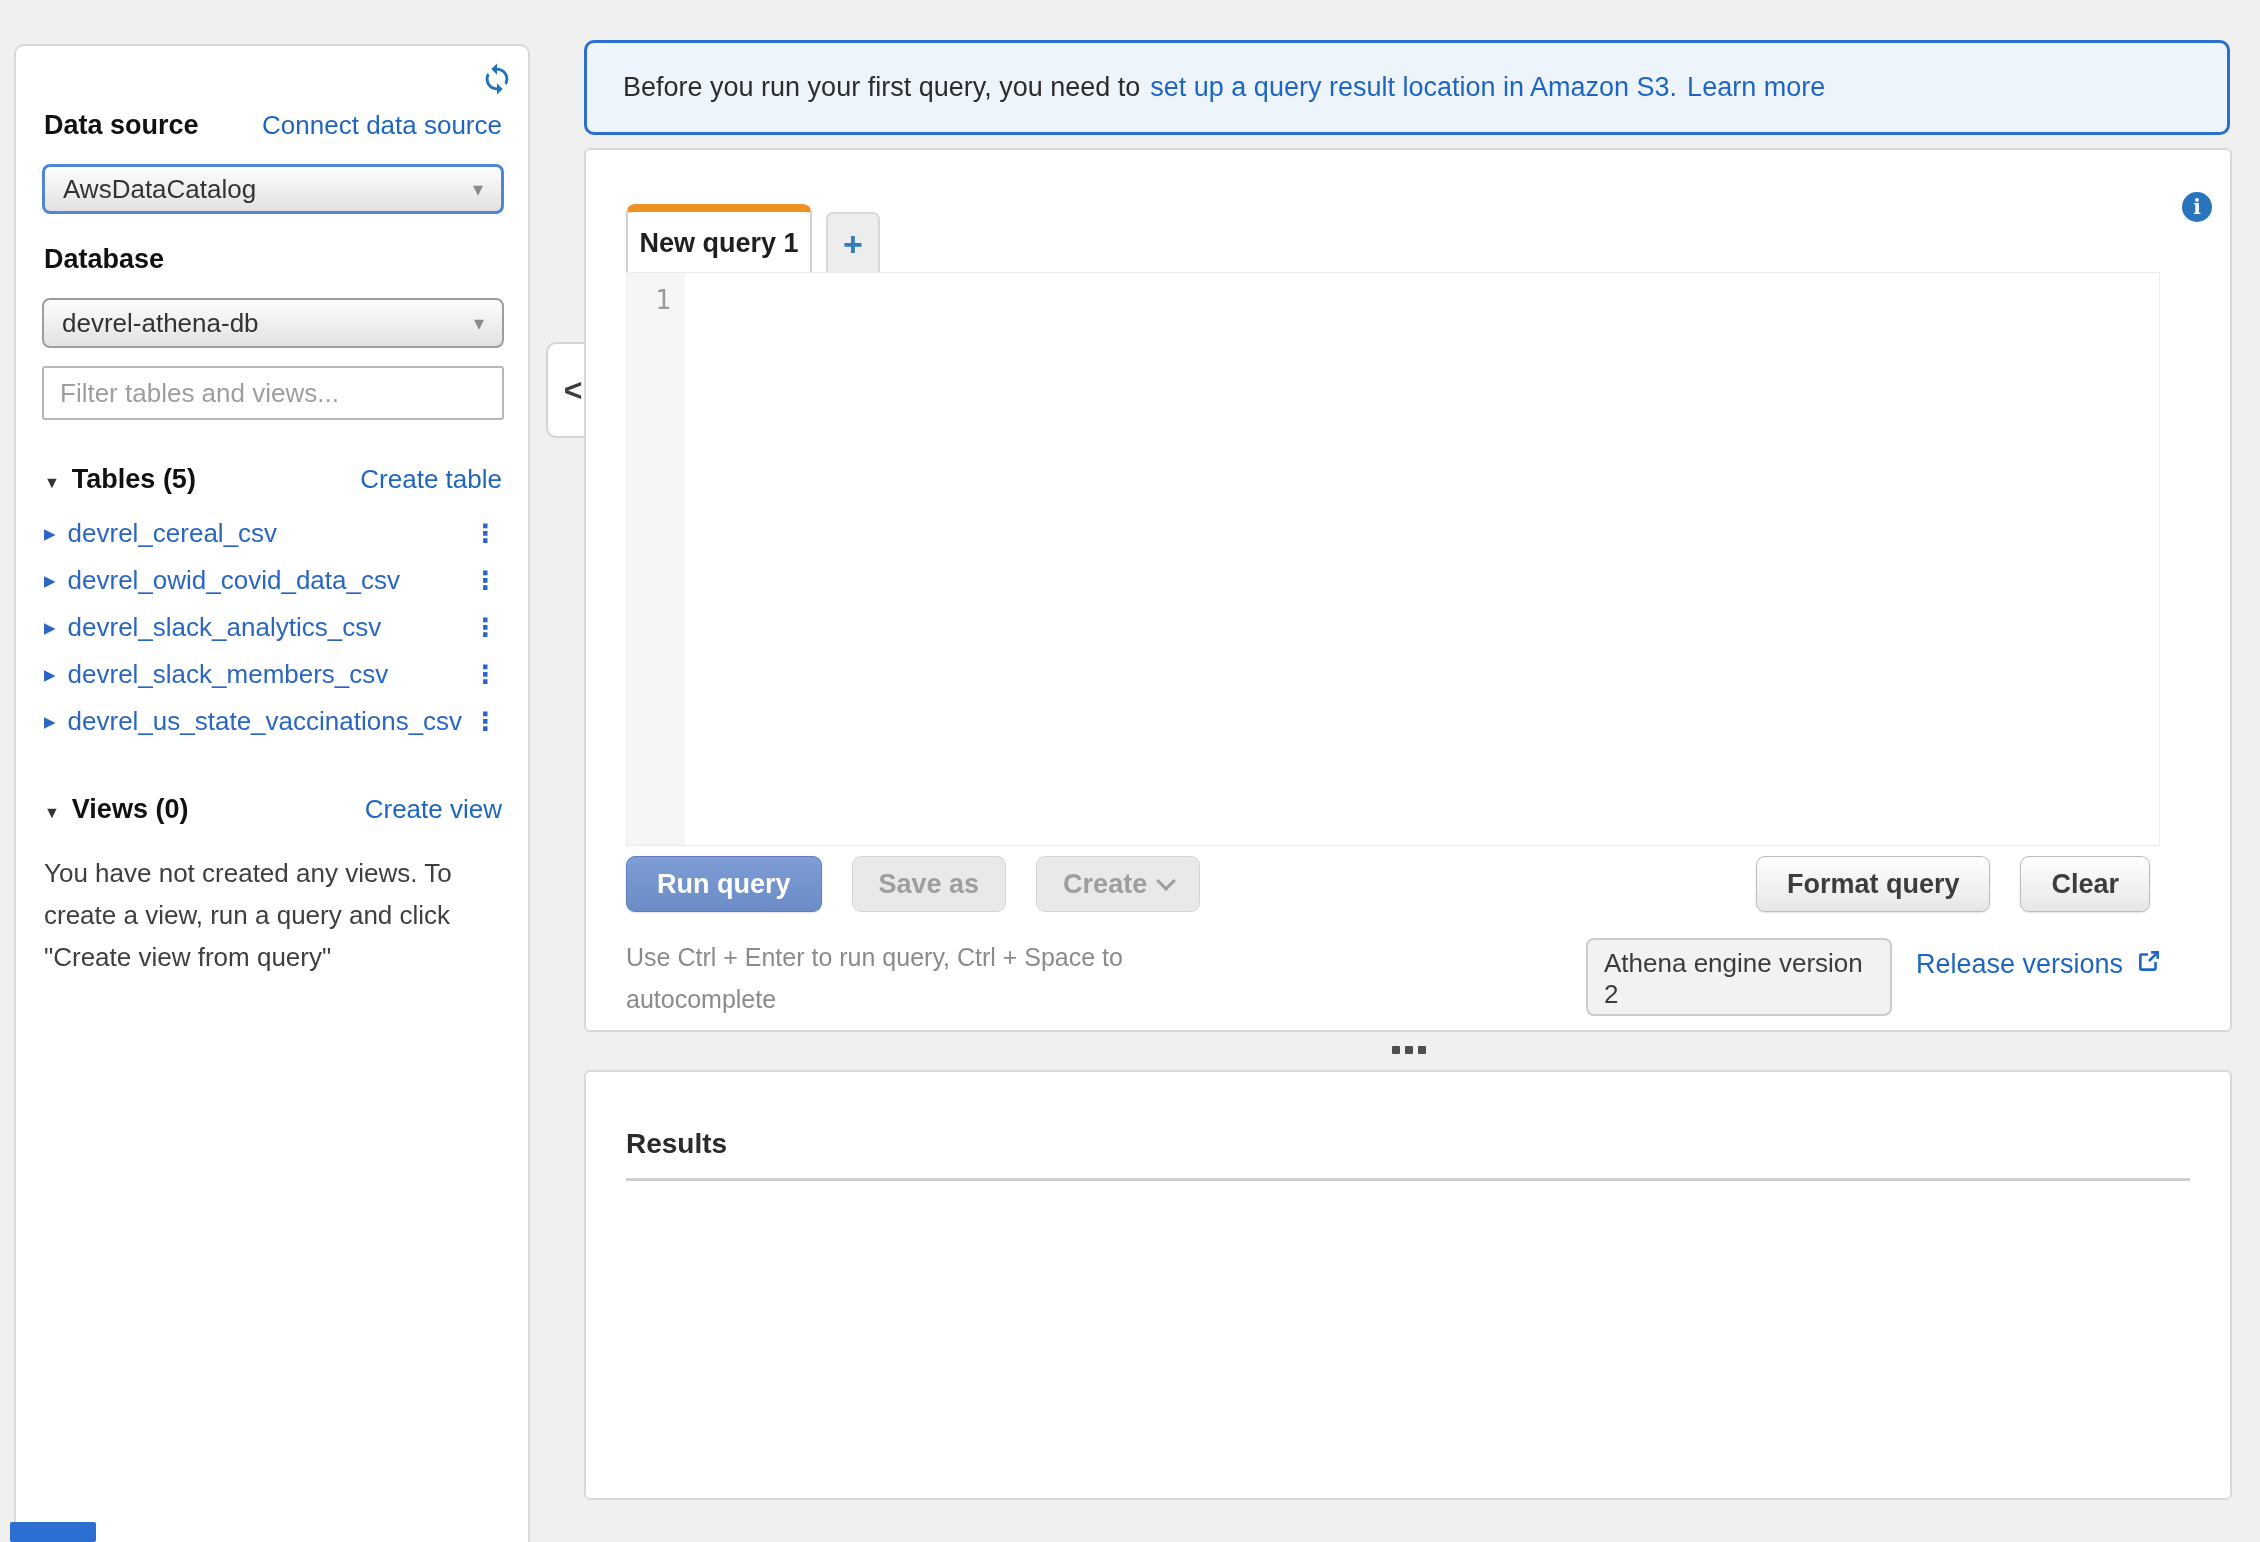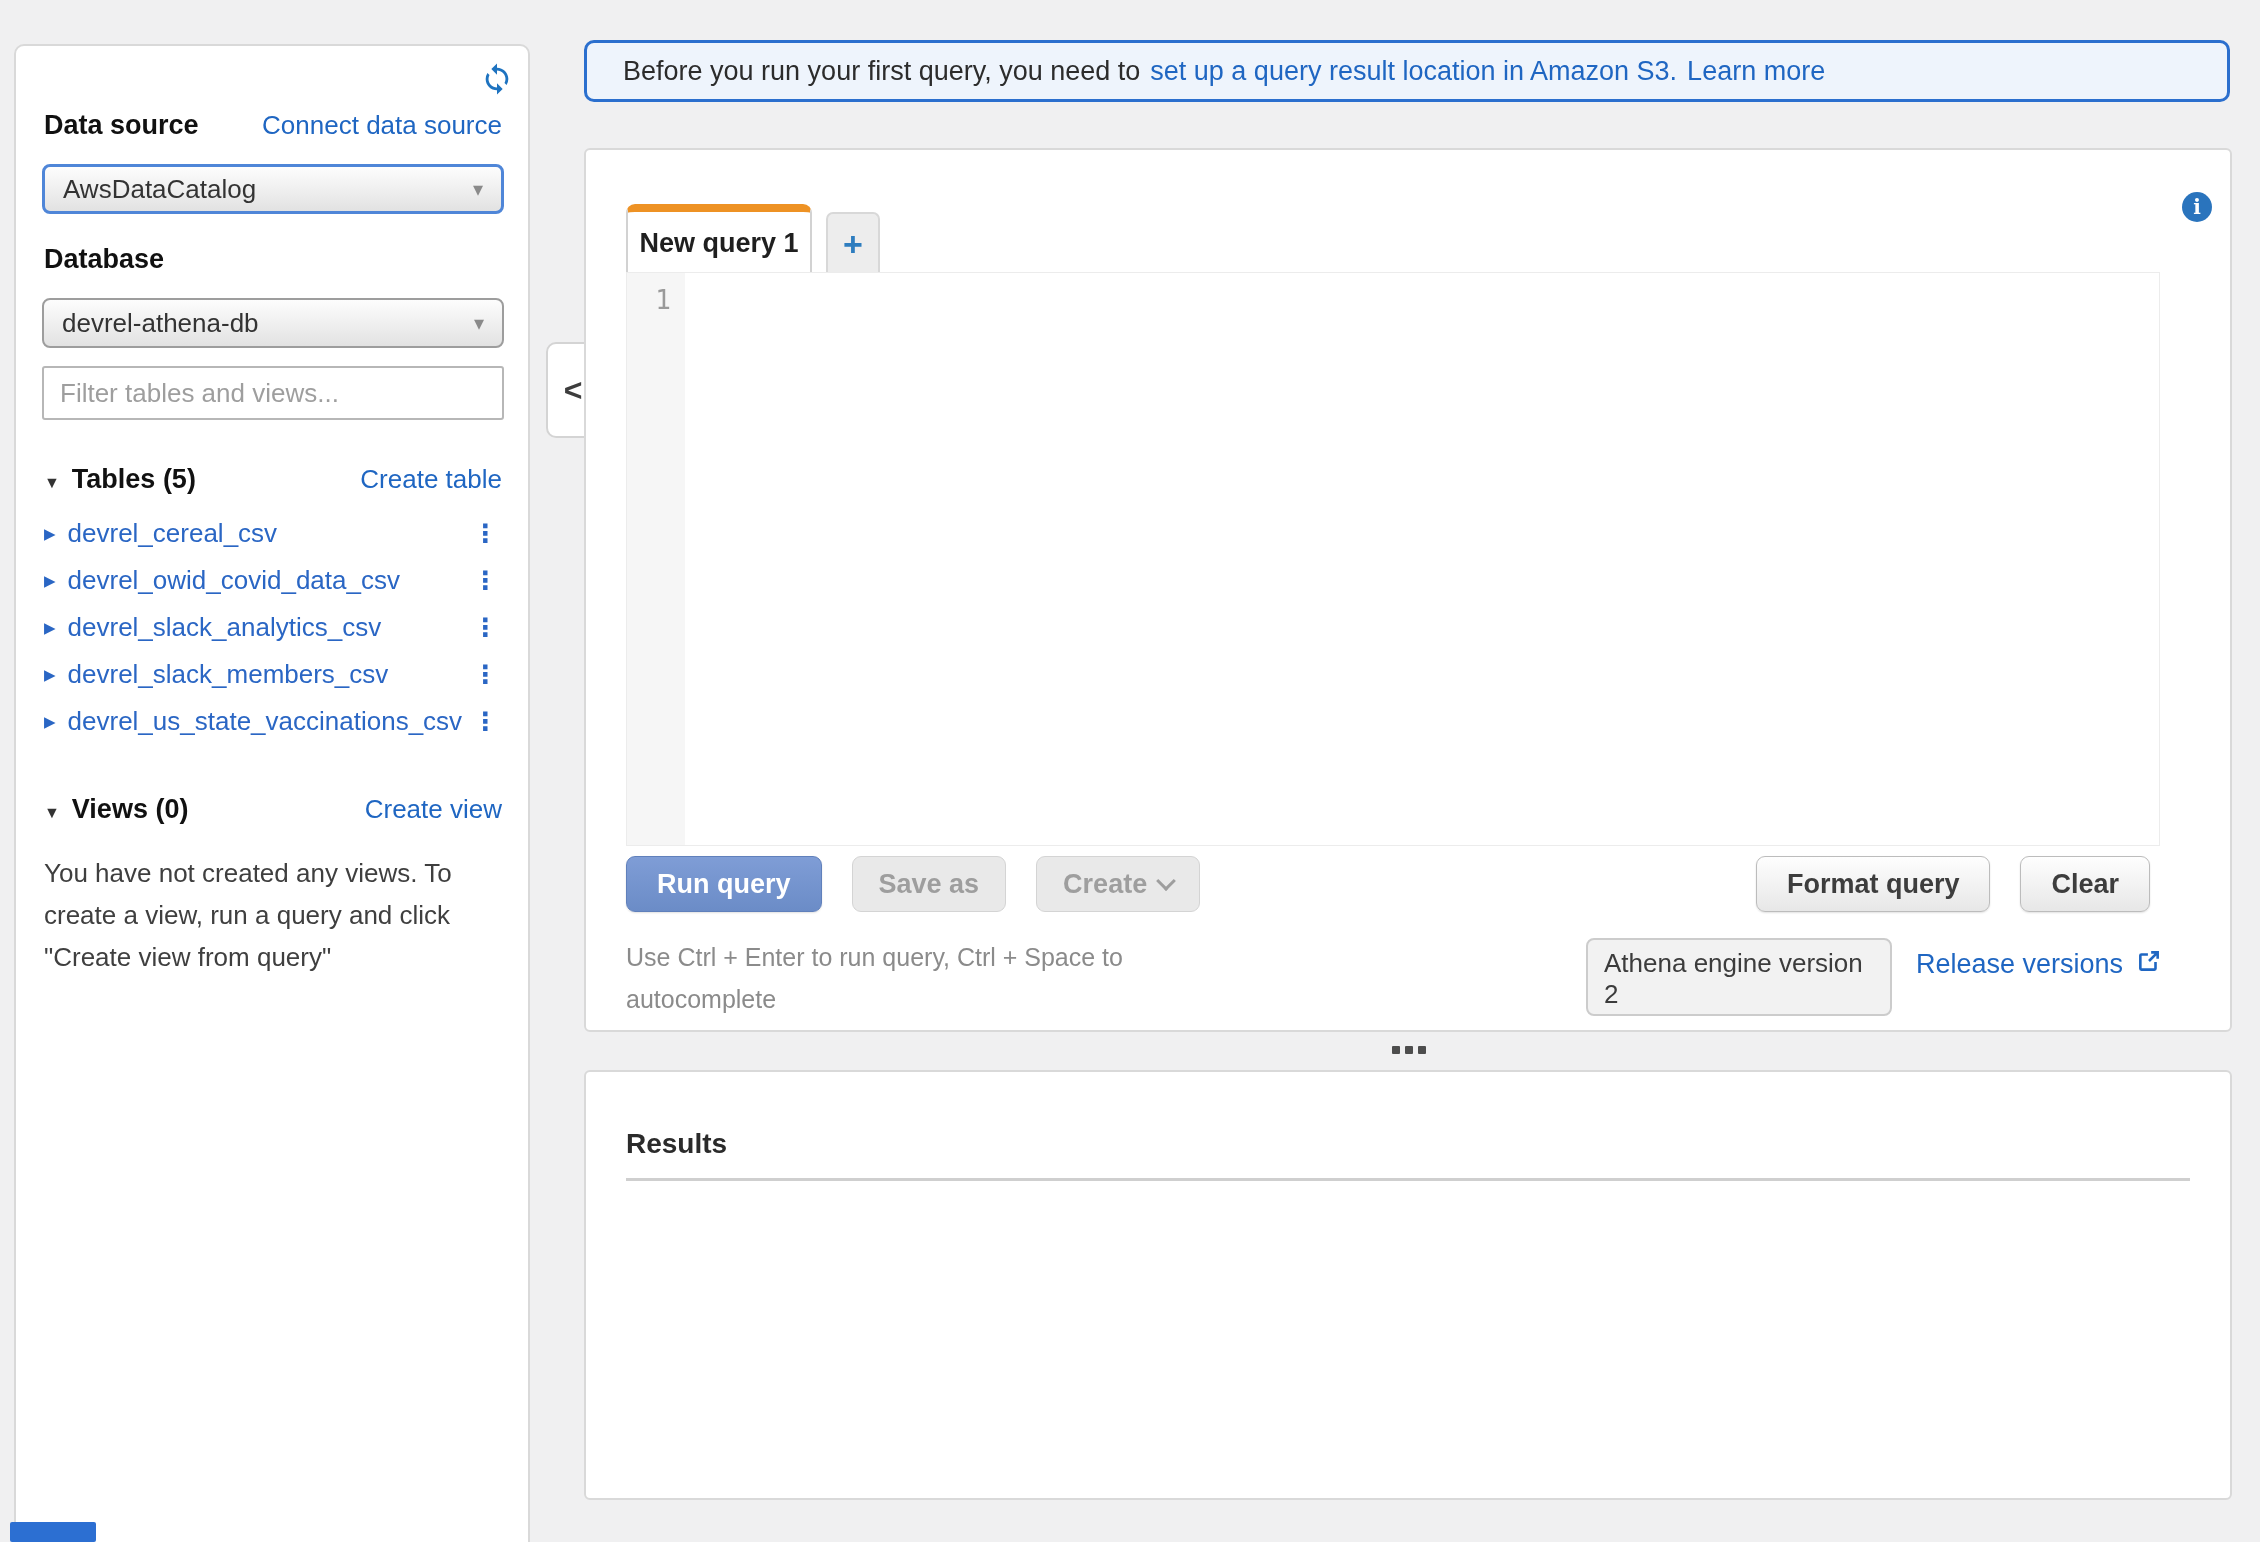--- a/index.html
+++ b/index.html
@@ -53,21 +53,21 @@
   }
   
   .collapse-tab{
     position:absolute;left:546px;top:342px;width:54px;height:96px;
     background:#fff;border:2px solid #d4d4d4;border-radius:10px;box-sizing:border-box;
     display:flex;align-items:center;justify-content:center;cursor:pointer;
     font-size:32px;color:#3d3d3d;font-weight:bold;
   }
   
   .banner{
-    position:absolute;left:584px;top:40px;width:1646px;height:62px;box-sizing:border-box;
+    position:absolute;left:584px;top:40px;width:1646px;height:95px;box-sizing:border-box;
     background:#eef4fc;border:3px solid #2b6fce;border-radius:10px;
     display:flex;align-items:center;padding:0 36px;font-size:27px;color:#2c2c2c;
   }
   .banner .link{font-size:27px;margin-left:10px;}
   
   .panel{
     position:absolute;background:#fff;border:2px solid #d9d9d9;border-radius:6px;box-sizing:border-box;
   }
   .editor-panel{left:584px;top:148px;width:1648px;height:884px;}
   .results-panel{left:584px;top:1070px;width:1648px;height:430px;}

